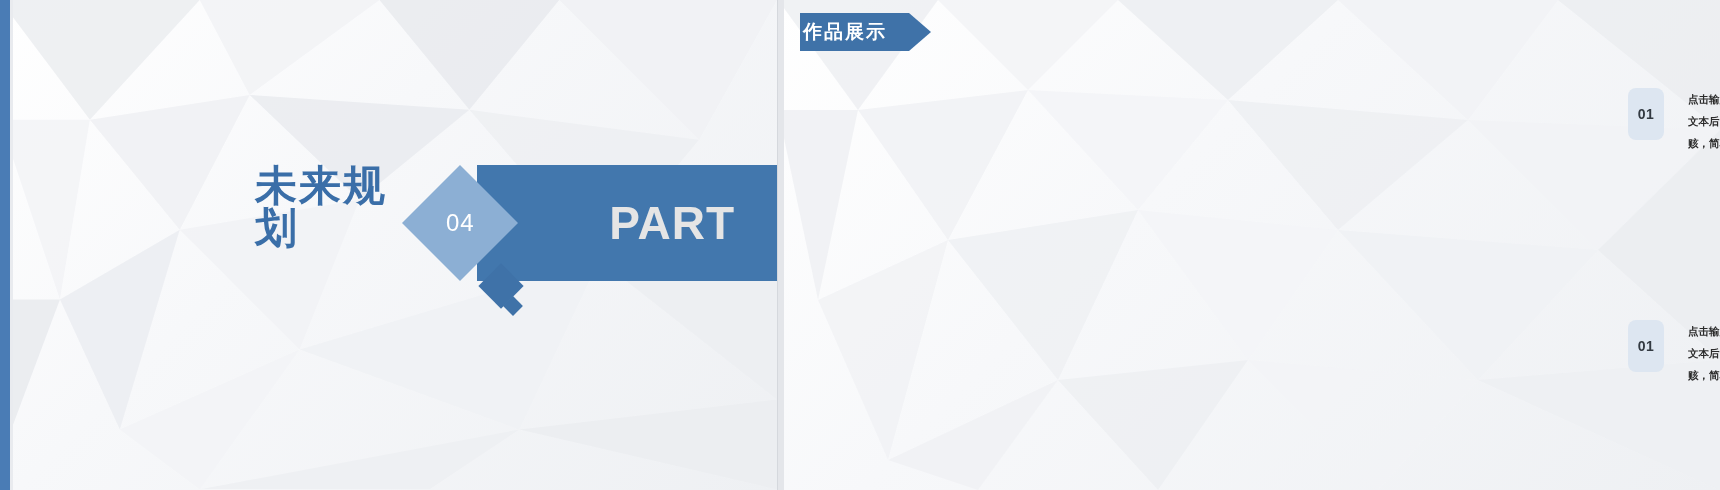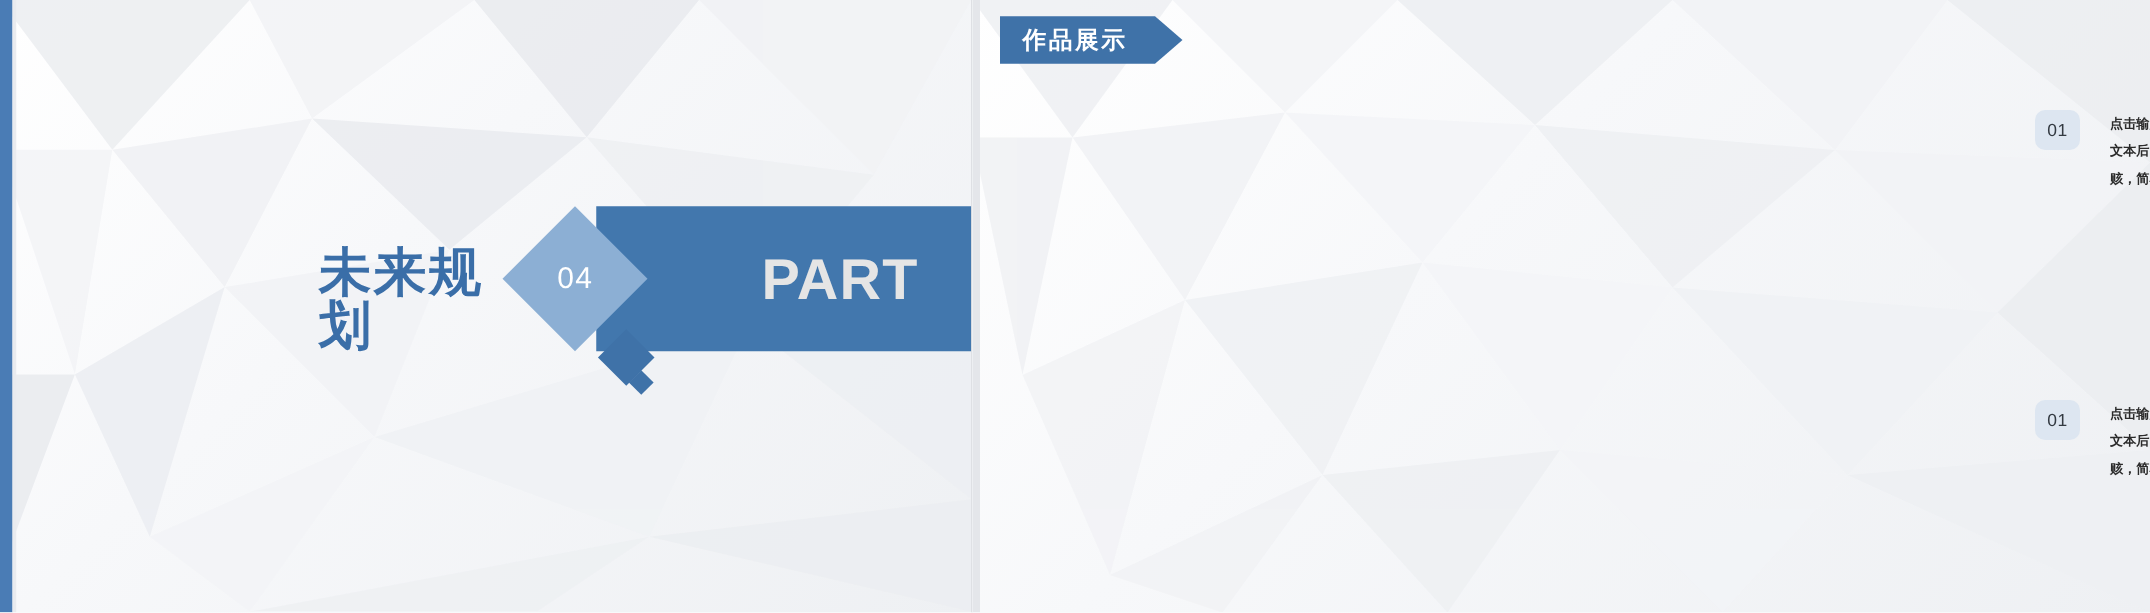--- a/index.html
+++ b/index.html
@@ -22,21 +22,21 @@
   .poly { position:absolute; inset:0; opacity:.85; }
 
   
   #slide-left { width:778px; border-right:1px solid #d5d8dd; }
   .left-bar { position:absolute; left:0; top:0; width:10px; height:100%;
               background:#4a7cb5; z-index:5;}
   .left-bar-2{ position:absolute; left:10px; top:0; width:3px; height:100%;
               background:#e9ebef; z-index:5;}
 
   .title-group { position:absolute; left:255px; top:165px; z-index:6;
-                 display:flex; align-items:flex-end; height:116px; }
+                 display:flex; align-items:flex-start; height:116px; }
   .cn-title { font-size:42px; font-weight:bold; color:#3a6ea8;
               letter-spacing:2px; line-height:1;
               font-family:"DejaVu Sans","Liberation Sans",sans-serif; }
 
   .part-bar { position:relative; margin-left:52px; height:116px; width:310px;
               background:#4277ad; display:flex; align-items:center;
               justify-content:flex-end; padding-right:42px; }
   .part-bar .part-text { color:#e5e5e5; font-size:46px; font-weight:bold;
               letter-spacing:1px; font-family:"Liberation Sans",sans-serif;}
 
@@ -55,34 +55,34 @@
                    z-index:6;}
 
   
   #slide-right { width:942px; }
   .r-edge { position:absolute; left:0; top:0; width:6px; height:100%;
             background:#e4e6ea; z-index:5;}
 
   .banner { position:absolute; left:22px; top:13px; height:38px;
             display:flex; align-items:center; z-index:6; }
   .banner-body { height:38px; background:#3f72a8; display:flex;
-                 align-items:center; padding:0 22px 0 18px; }
+                 align-items:center; padding:0 22px 0 3px; }
   .banner-title { color:#ffffff; font-size:19px; font-weight:bold;
                   letter-spacing:2px;
                   font-family:"DejaVu Sans","Liberation Sans",sans-serif;}
   .banner-arrow { width:0; height:0; border-top:19px solid transparent;
                   border-bottom:19px solid transparent;
                   border-left:22px solid #3f72a8; }
 
   
   .blk { position:absolute; display:flex; align-items:flex-start; z-index:6; }
-  .badge { width:36px; height:32px; border-radius:8px; background:#dde6f1;
+  .badge { width:36px; height:52px; border-radius:8px; background:#dde6f1;
            display:flex; align-items:center; justify-content:center;
            color:#333a42; font-size:14px; letter-spacing:.5px;
-           flex:0 0 auto;}
+           flex:0 0 auto;font-weight:bold;}
   .btext { font-size:10.5px; line-height:2.1; color:#2b2b2b;
            font-weight:bold; width:182px;
            font-family:"DejaVu Sans","Liberation Sans",sans-serif;}
   .blk.left-badge .badge { margin-right:24px; }
 
   #blk-01 { left:850px; top:88px; }
   #blk-03 { left:850px; top:320px; }
 </style>
 </head>
 <body>

